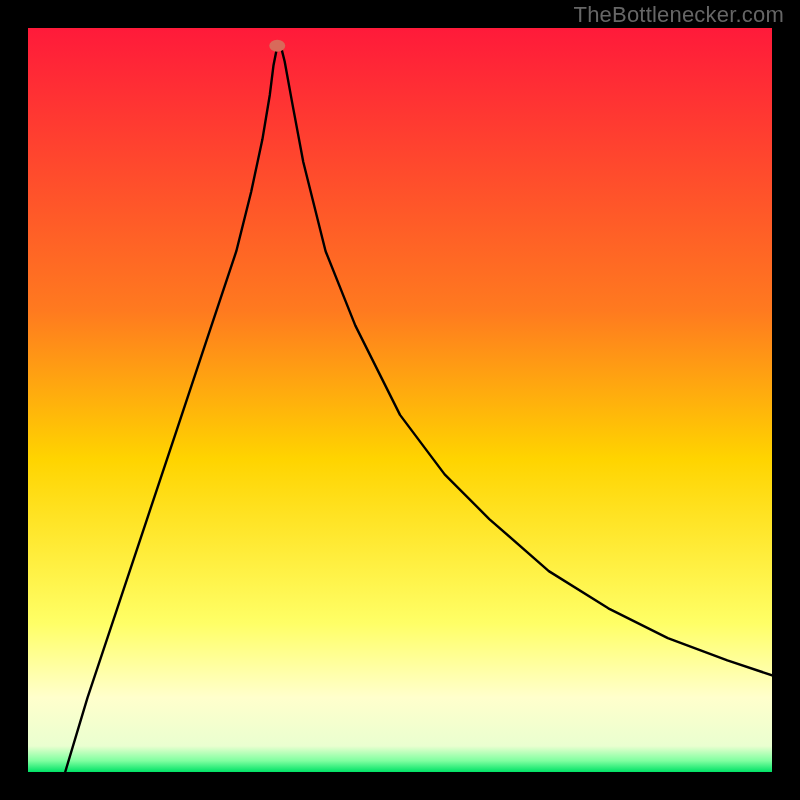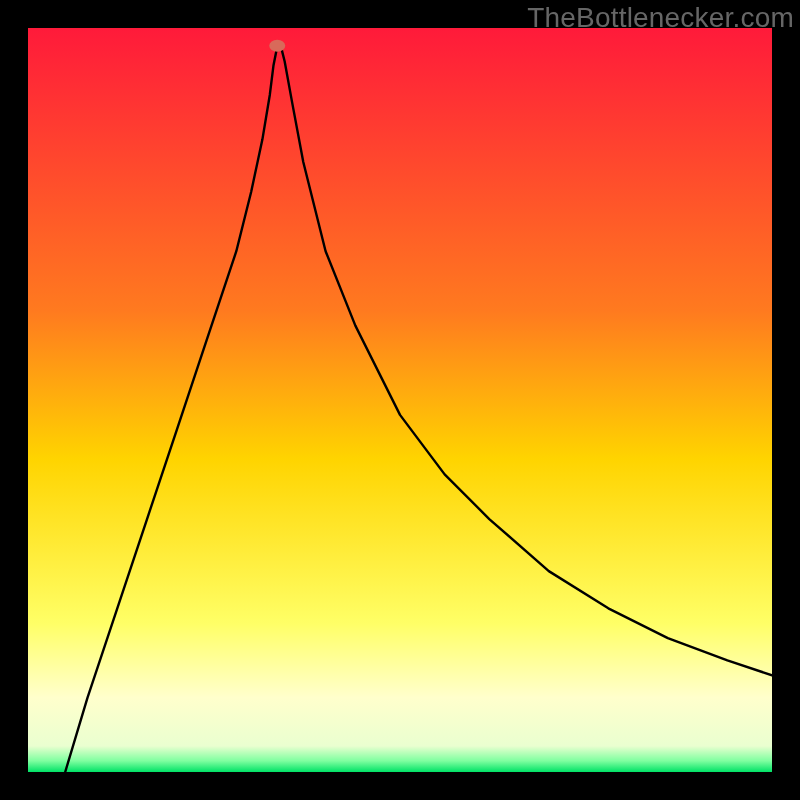--- a/index.html
+++ b/index.html
@@ -22,23 +22,23 @@
   .plot-area {
     position: absolute;
     left: 0;
     top: 0;
     width: 744px;
     height: 744px;
   }
   .watermark {
     position: absolute;
     top: 2px;
-    right: 6px;
+    right: 16px;
     color: #666;
-    font-size: 28px;
+    font-size: 22px;
     letter-spacing: 0.2px;
     font-weight: 500;
   }
   svg { display: block; }
 </style>
 </head>
 <body>
 
 <div class="watermark">TheBottlenecker.com</div>
 

